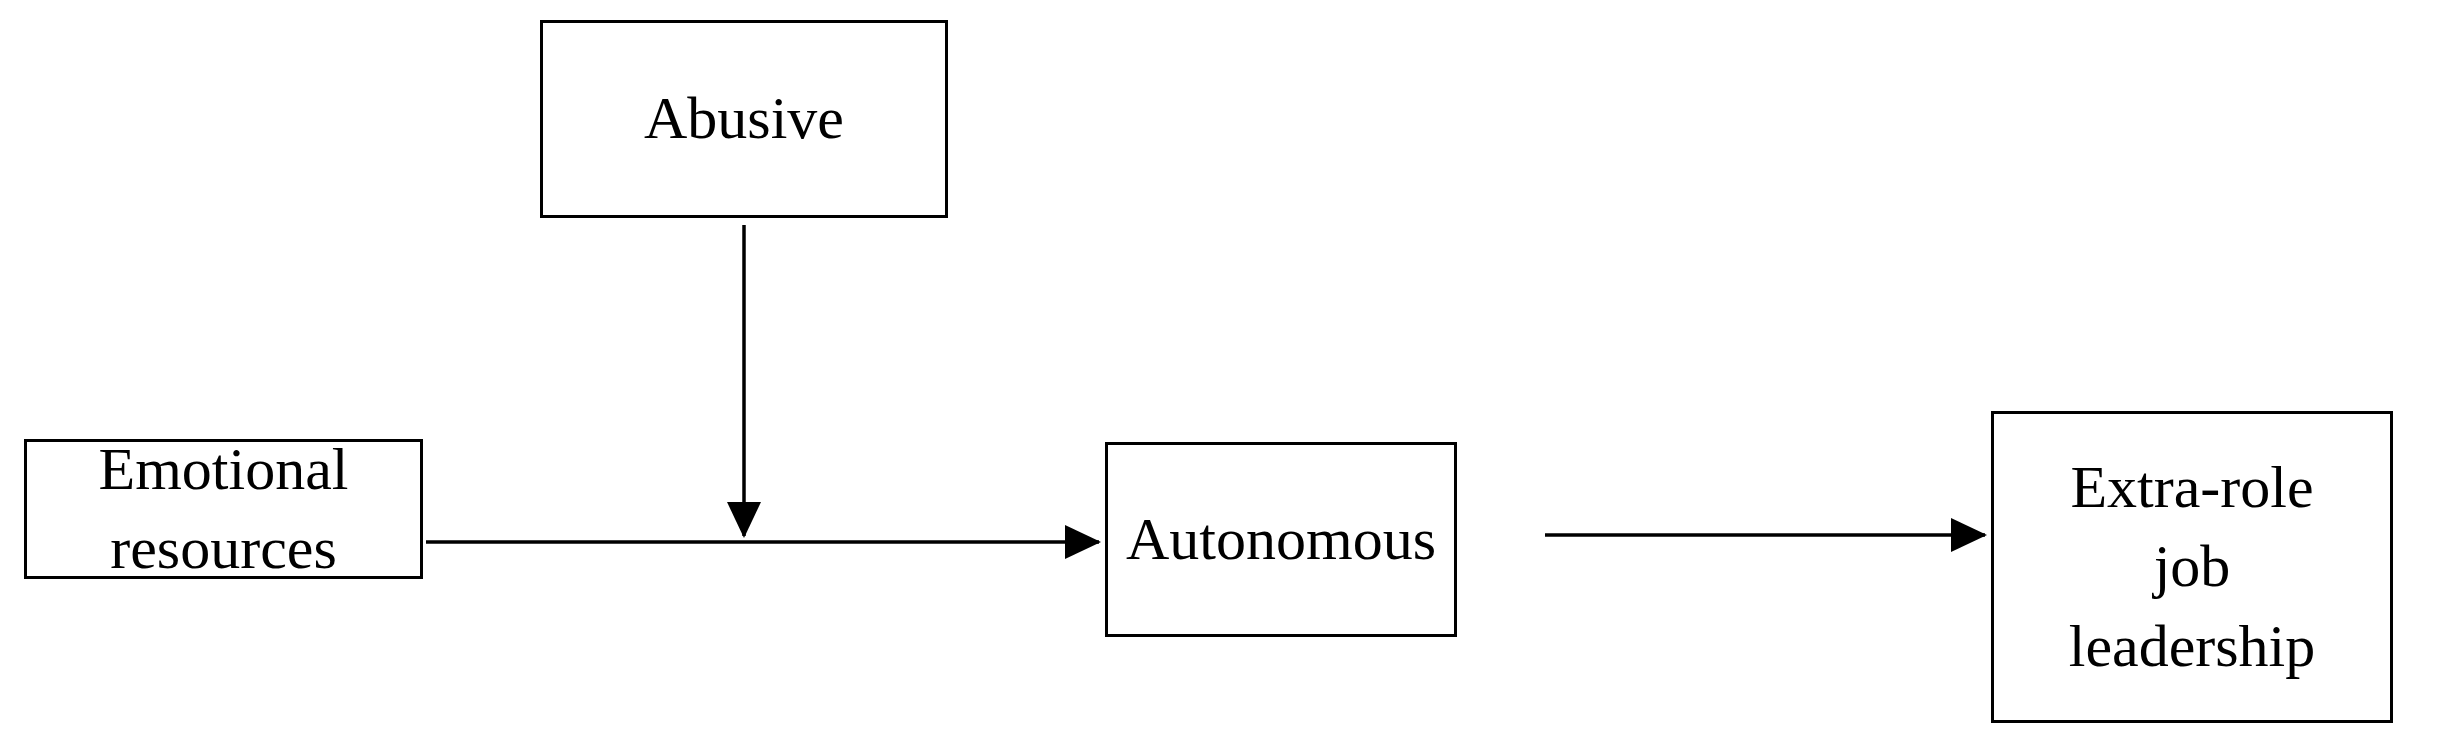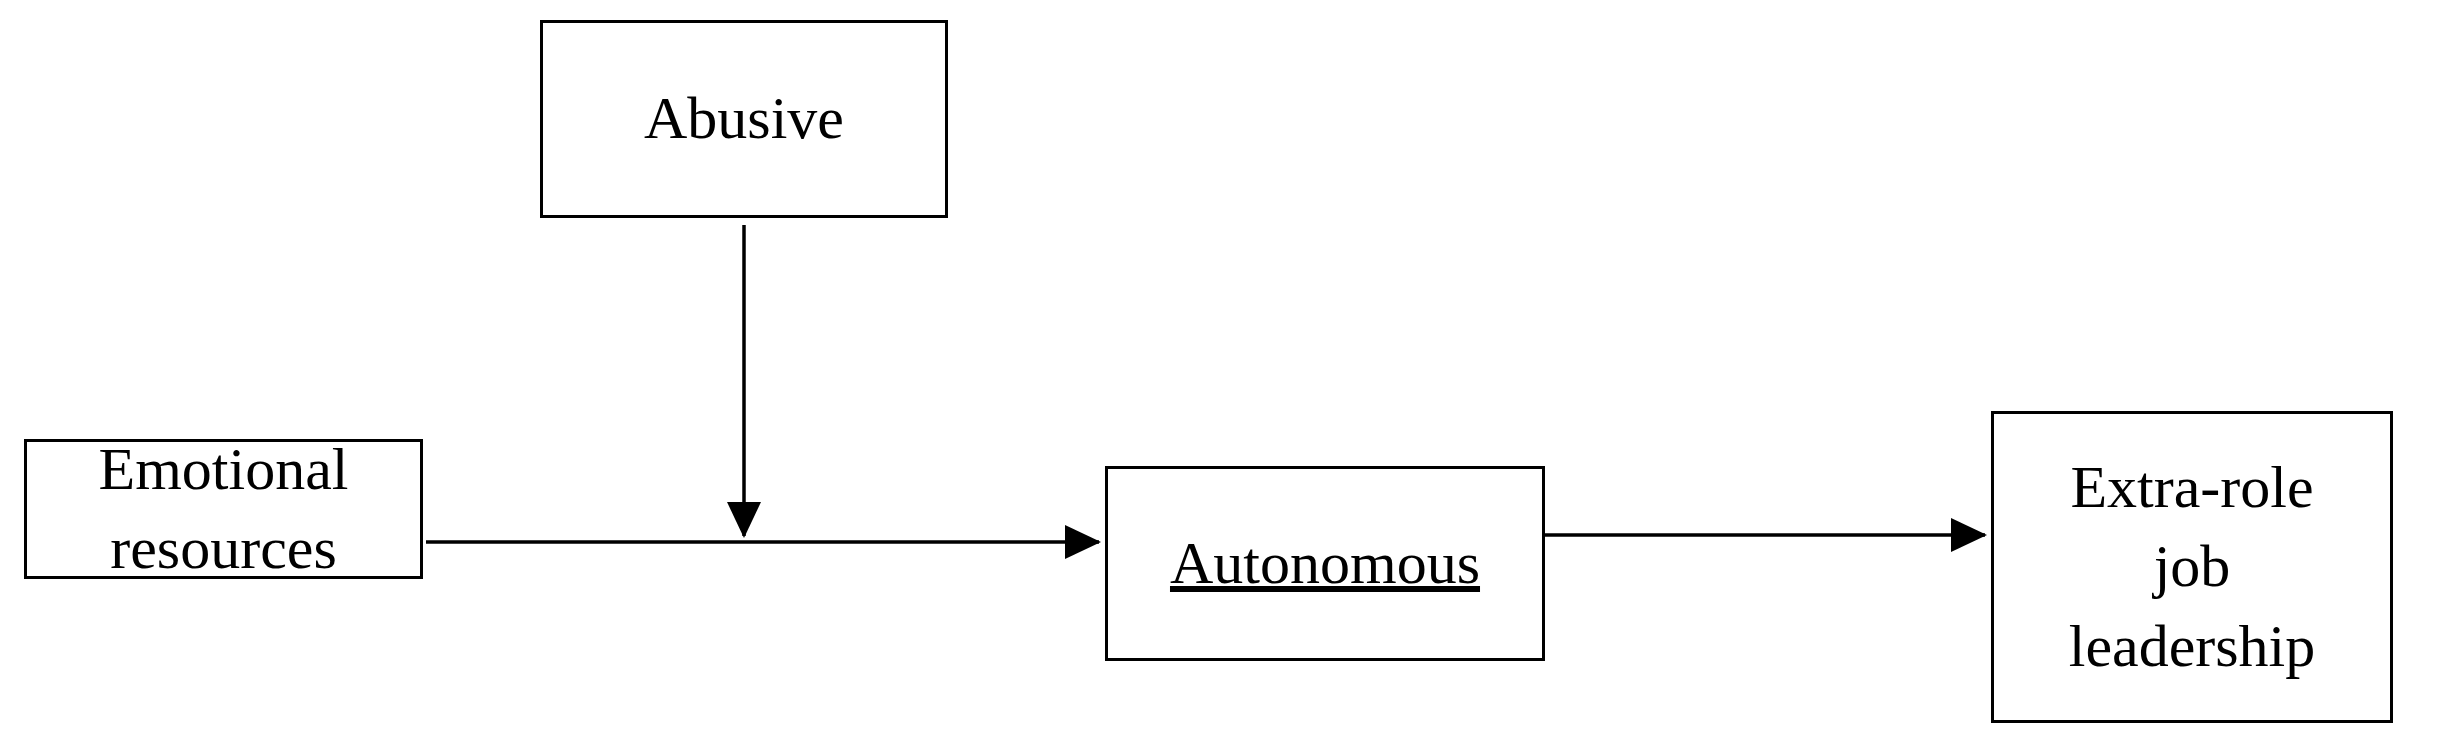--- a/index.html
+++ b/index.html
@@ -28,21 +28,21 @@
     color: #000000;
     font-size: 60px;
     line-height: 1.32;
   }
   .node .line {
     display: block;
     white-space: nowrap;
   }
   #node-abusive-leadership      { left: 540px;  top: 20px;  width: 408px; height: 198px; }
   #node-emotional-resources     { left: 24px;   top: 439px; width: 399px; height: 140px; }
-  #node-autonomous-motivation   { left: 1105px; top: 466px; width: 440px; height: 195px; text-decoration: underline; }
+  #node-autonomous-motivation   { left: 1105px; top: 442px; width: 352px; height: 195px; }
   #node-extra-role-performance  { left: 1991px; top: 411px; width: 402px; height: 312px; }
   #edges-layer {
     position: absolute;
     left: 0;
     top: 0;
     width: 2442px;
     height: 745px;
     pointer-events: none;
   }
 </style>

